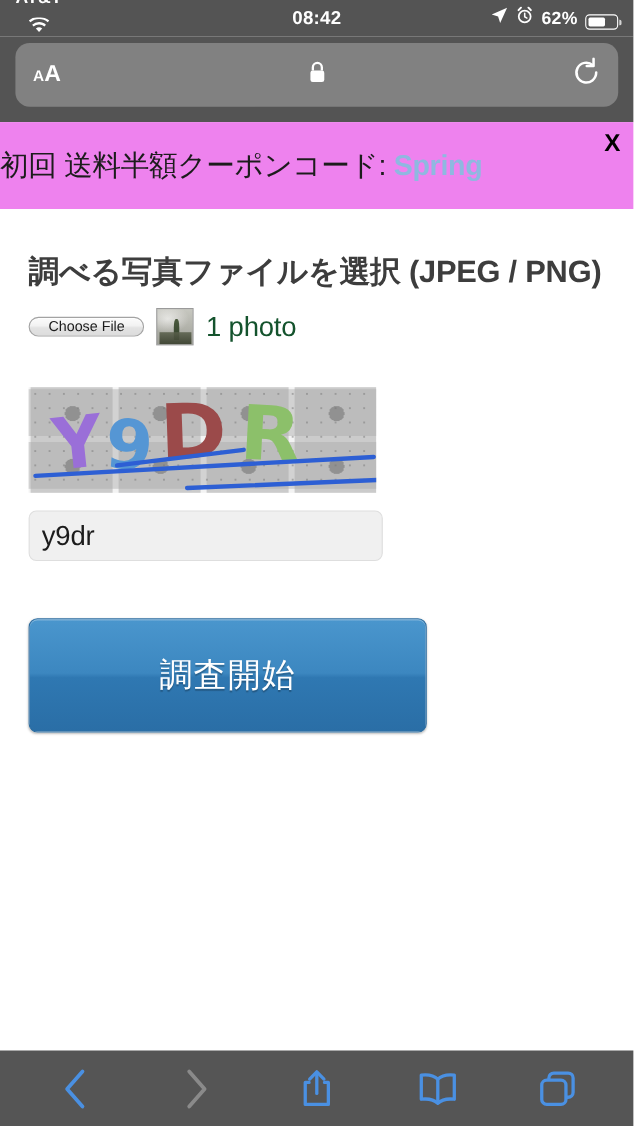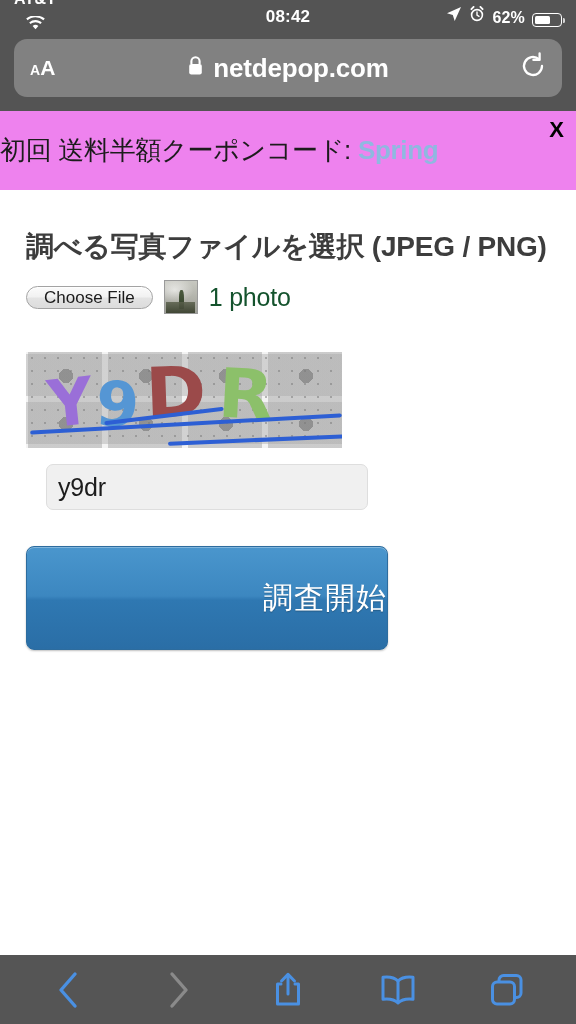--- a/index.html
+++ b/index.html
@@ -67,21 +67,21 @@
   }
 
   
   .content { flex: 1 1 auto; background: #fff; padding: 34px 26px 0; overflow: hidden; }
   h1.title {
     font-size: 28px; font-weight: bold; color: #3d3d3d;
     line-height: 1.65; letter-spacing: -.2px; margin-bottom: 10px;
   }
   .file-row { display: flex; align-items: center; gap: 11px; margin-bottom: 6px; }
   .choose-file {
-    font-size: 17px; color: #1b1b1b; padding: 0 17px;
+    font-size: 13px; color: #1b1b1b; padding: 0 17px;
     border: 1px solid #a3a3a3; border-radius: 17px;
     background: linear-gradient(180deg,#fbfbfb 0%,#f2f2f2 45%,#e3e3e3 55%,#dcdcdc 100%);
     box-shadow: 0 1px 0 rgba(255,255,255,.8) inset; cursor: pointer;
     font-family: "Liberation Sans", sans-serif; line-height: 1.25;
   }
   .thumb {
     width: 34px; height: 34px; border: 1px solid #9a9a9a; flex: 0 0 auto;
     background:
       linear-gradient(180deg, rgba(255,255,255,.25), rgba(0,0,0,.12)),
       radial-gradient(ellipse 60% 40% at 30% 28%, #e9e9e5 0%, #c9c9c2 60%, #b4b5ab 100%),
@@ -135,33 +135,32 @@
   }
   .cap-line.a { left: 4px;  top: 70px; width: 312px; transform: rotate(-3.2deg); }
   .cap-line.b { left: 142px; top: 86px; width: 178px; transform: rotate(-2.4deg); }
   .cap-line.c { left: 78px;  top: 62px; width: 120px; transform: rotate(-7deg); }
 
   
   .captcha-input {
     margin-top: 16px; width: 322px; height: 46px;
     background: #f0f0f0; border: 1px solid #dedede; border-radius: 7px;
     padding: 0 11px; font-size: 25px; color: #1c1c1c;
-    font-family: "Liberation Sans", sans-serif; letter-spacing: -.2px; margin-left: 20px;
+    font-family: "Liberation Sans", sans-serif; letter-spacing: -.2px;
   }
 
   
   .submit {
-    margin-top: 36px; width: 362px; height: 104px;
+    margin-top: 52px; width: 362px; height: 104px;
     border: 1px solid #2d6c9e; border-radius: 8px; cursor: pointer;
     background: linear-gradient(180deg,#4a96cd 0%,#3c87c0 48%,#2f78b2 52%,#2a6ea6 100%);
     color: #fff; font-size: 30px; letter-spacing: 1px;
     font-family: Liberation Serif, serif;
     box-shadow: 0 1px 0 rgba(255,255,255,.3) inset, 0 1px 2px rgba(0,0,0,.25);
     text-shadow: 0 1px 1px rgba(0,0,0,.25);
-    text-align: right;
   }
 
   
   .toolbar {
     height: 69px; background: #555555; flex: 0 0 auto;
     display: flex; align-items: center; justify-content: space-around;
     padding: 0 14px;
   }
   .tb-btn { display: flex; align-items: center; justify-content: center; width: 64px; height: 52px; }
   .tb-btn svg { display: block; }
@@ -229,21 +228,20 @@
         <span class="s">A</span>
           <span class="b">A</span>
       </span>
       <div class="url-center">
         <span>
           <svg width="17" height="22" viewBox="0 0 17 22">
             <path d="M4.4 9V6.3a4.1 4.1 0 0 1 8.2 0V9" fill="none" stroke="#fff" stroke-width="2.1"></path>
             <rect x="2.2" y="9" width="12.6" height="10.6" rx="2.1" fill="#fff"></rect>
           </svg>
         </span>
-        <span class="url-text">netdepop.com</span>
       </div>
       <span class="reload">
         <svg width="26" height="28" viewBox="0 0 26 28">
           <path d="M22 14a9 9 0 1 1-3.1-6.8" fill="none" stroke="#fff" stroke-width="2.3" stroke-linecap="round"></path>
           <path d="M19.6 1.5v6.4h-6.2" fill="none" stroke="#fff" stroke-width="2.3" stroke-linecap="round" stroke-linejoin="round"></path>
         </svg>
       </span>
     </div>
   </div>
 

